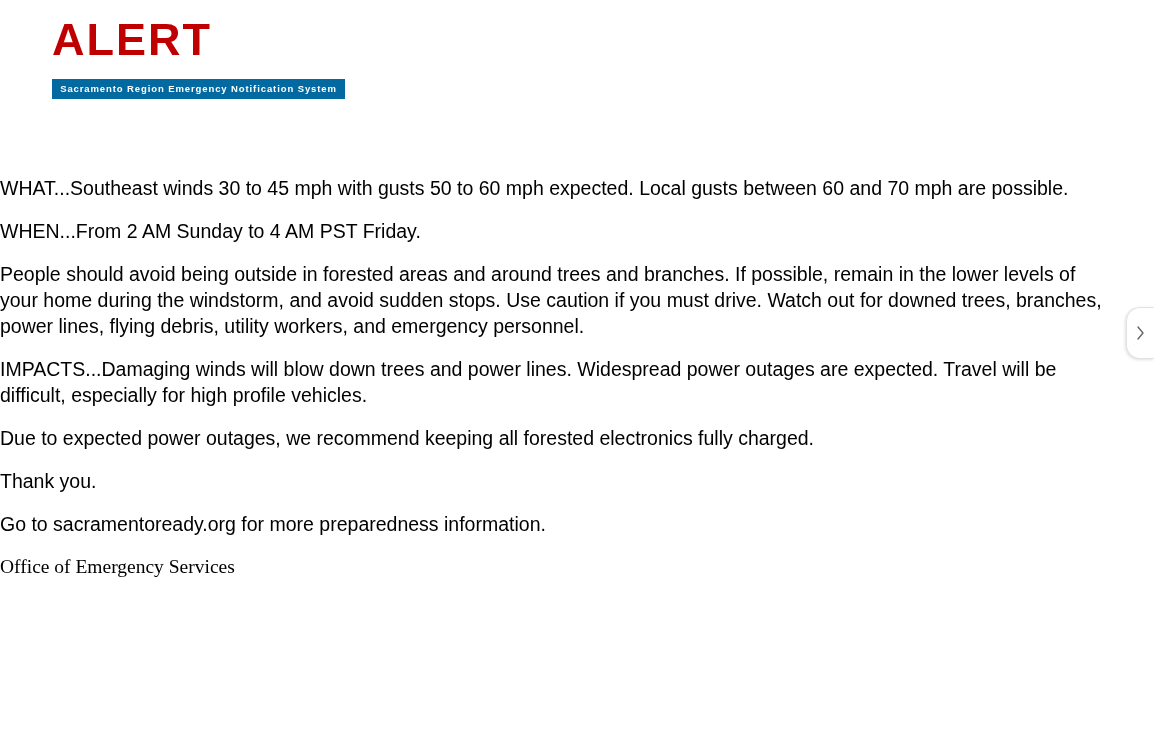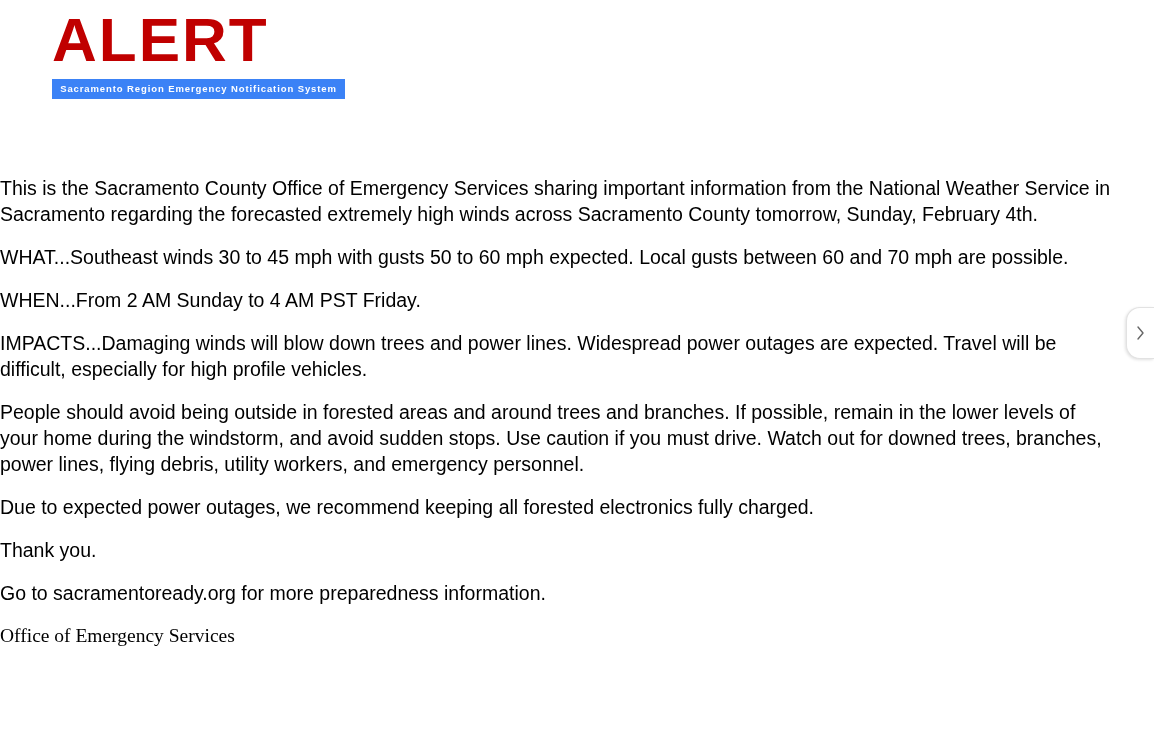--- a/index.html
+++ b/index.html
@@ -19,30 +19,30 @@
   
   .logo-wrap {
     position: absolute;
     left: 52px;
     top: 2px;
     width: 340px;
   }
   .logo-word {
     font-family: "Liberation Sans", sans-serif;
     font-weight: bold;
-    font-size: 62px;
+    font-size: 45px;
     line-height: 76px;
     letter-spacing: 2px;
     color: #c00000;
     margin: 0;
     padding: 0;
     white-space: nowrap;
   }
   .logo-bar {
-    background: #3b82f6;
+    background: #0369a1;
     color: #ffffff;
     font-family: "Liberation Sans", sans-serif;
     font-weight: bold;
     font-size: 9.5px;
     letter-spacing: 0.9px;
     padding: 4px 6px 5px 6px;
     margin-top: 1px;
     width: 293px;
     box-sizing: border-box;
     text-align: center;
@@ -92,25 +92,24 @@
 </style>
 </head>
 <body>
 
 <div class="logo-wrap">
   <div class="logo-word">ALERT</div>
   <div class="logo-bar">Sacramento Region Emergency Notification System</div>
 </div>
 
 <div class="message">
-  <p>This is the Sacramento County Office of Emergency Services sharing important information from the National Weather Service in Sacramento regarding the forecasted extremely high winds across Sacramento County tomorrow, Sunday, February 4th.</p>
   <p>WHAT...Southeast winds 30 to 45 mph with gusts 50 to 60 mph expected. Local gusts between 60 and 70 mph are possible.</p>
   <p>WHEN...From 2 AM Sunday to 4 AM PST Friday.</p>
+  <p>People should avoid being outside in forested areas and around trees and branches. If possible, remain in the lower levels of your home during the windstorm, and avoid sudden stops. Use caution if you must drive.  Watch out for downed trees, branches, power lines, flying debris, utility workers, and emergency personnel.</p>
   <p>IMPACTS...Damaging winds will blow down trees and power lines.  Widespread power outages are expected. Travel will be difficult, especially for high profile vehicles.</p>
-  <p>People should avoid being outside in forested areas and around trees and branches. If possible, remain in the lower levels of your home during the windstorm, and avoid sudden stops. Use caution if you must drive.  Watch out for downed trees, branches, power lines, flying debris, utility workers, and emergency personnel.</p>
   <p>Due to expected power outages, we recommend keeping all forested electronics fully charged.</p>
   <p>Thank you.</p>
   <p>Go to sacramentoready.org for more preparedness information.</p>
   <p>Office of Emergency Services</p>
 </div>
 
 <div class="side-handle">
   <span>
     <svg width="9" height="14" viewBox="0 0 9 14" fill="none" xmlns="http://www.w3.org/2000/svg">
       <path d="M2 1 L7 7 L2 13" stroke="#666666" stroke-width="1.4" fill="none" stroke-linecap="round" stroke-linejoin="round"></path>

